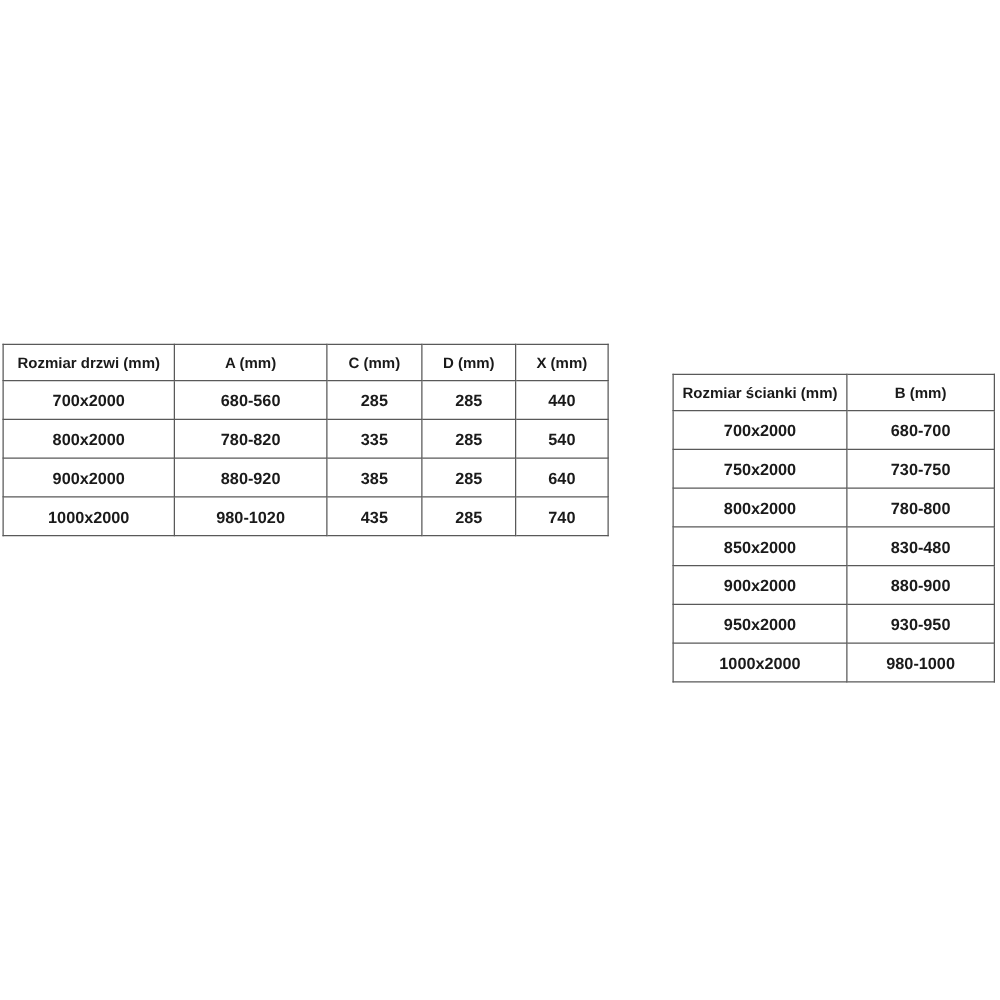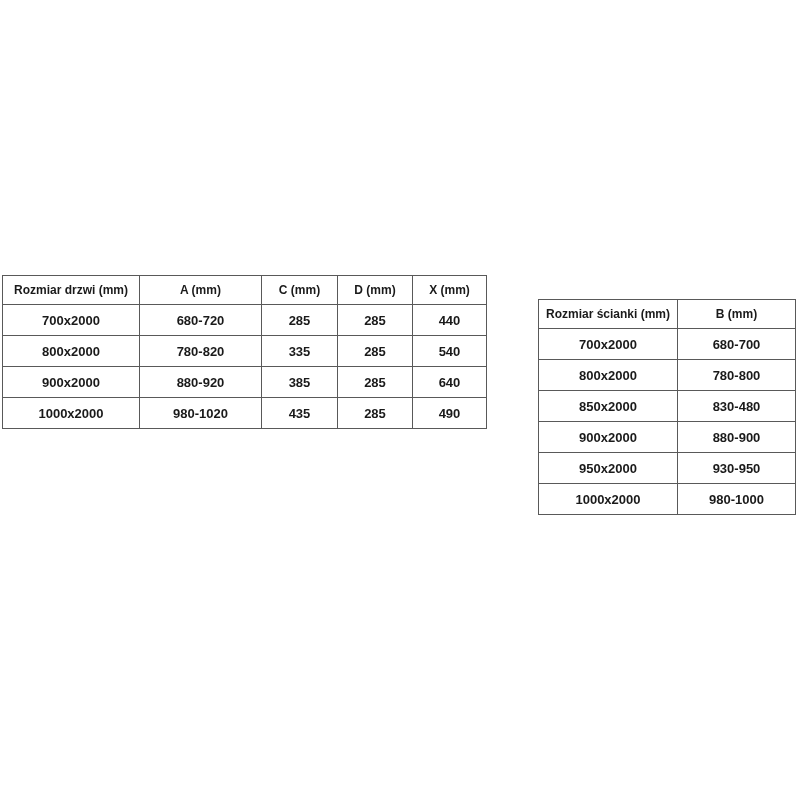--- a/index.html
+++ b/index.html
@@ -79,21 +79,21 @@
         <th>Rozmiar drzwi (mm)</th>
         <th>A (mm)</th>
         <th>C (mm)</th>
         <th>D (mm)</th>
         <th>X (mm)</th>
       </tr>
     </thead>
     <tbody>
       <tr>
         <td>700x2000</td>
-        <td>680-720</td>
+        <td>680-560</td>
         <td>285</td>
         <td>285</td>
         <td>440</td>
       </tr>
       <tr>
         <td>800x2000</td>
         <td>780-820</td>
         <td>335</td>
         <td>285</td>
         <td>540</td>
@@ -103,40 +103,44 @@
         <td>880-920</td>
         <td>385</td>
         <td>285</td>
         <td>640</td>
       </tr>
       <tr>
         <td>1000x2000</td>
         <td>980-1020</td>
         <td>435</td>
         <td>285</td>
-        <td>490</td>
+        <td>740</td>
       </tr>
     </tbody>
   </table>
 
   <table class="spec" id="walls-table">
     <colgroup>
       <col style="width:139px">
       <col style="width:118px">
     </colgroup>
     <thead>
       <tr>
         <th>Rozmiar ścianki (mm)</th>
         <th>B (mm)</th>
       </tr>
     </thead>
     <tbody>
       <tr>
         <td>700x2000</td>
         <td>680-700</td>
+      </tr>
+      <tr>
+        <td>750x2000</td>
+        <td>730-750</td>
       </tr>
       <tr>
         <td>800x2000</td>
         <td>780-800</td>
       </tr>
       <tr>
         <td>850x2000</td>
         <td>830-480</td>
       </tr>
       <tr>

